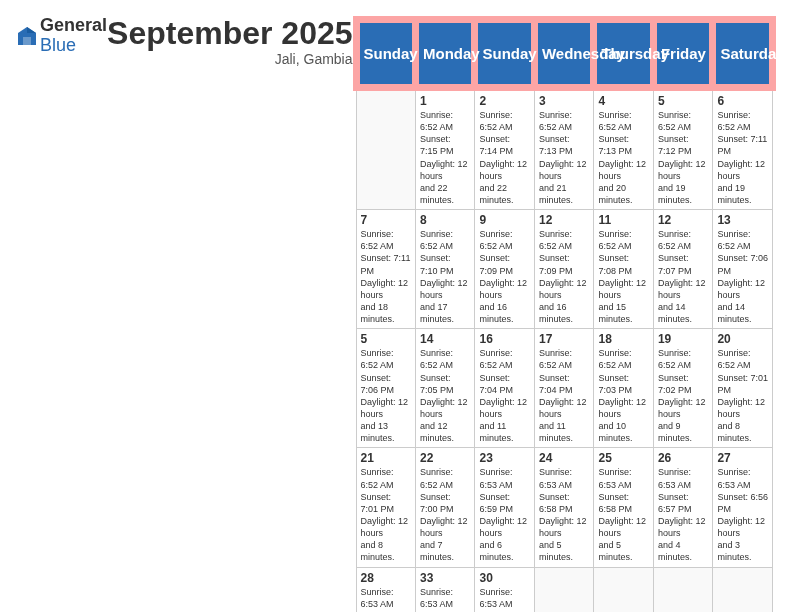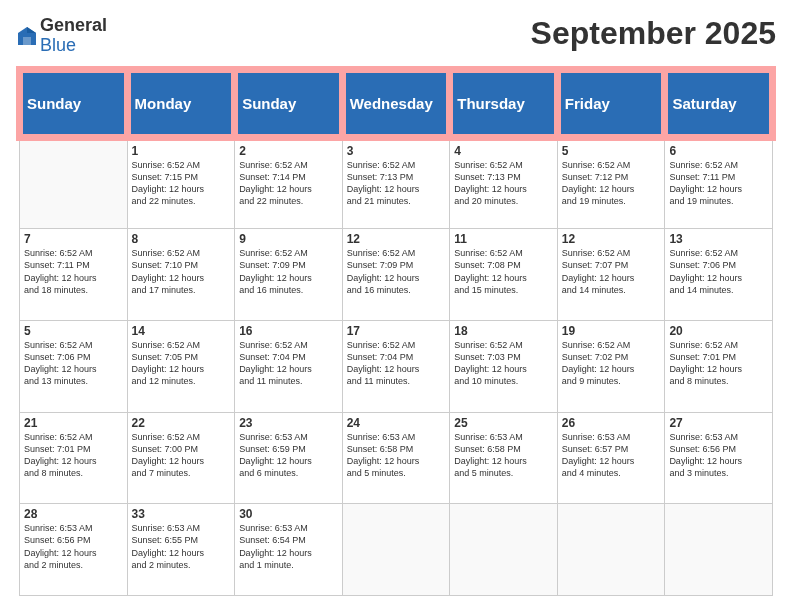--- a/index.html
+++ b/index.html
@@ -8,21 +8,21 @@
       height: 612px;
       font-family: Arial, sans-serif;
       background: #fff;
       overflow: hidden;
     }
     .page {
       width: 792px;
       height: 612px;
       padding: 16px;
       display: flex;
-      flex-direction: column;
+      flex-direction: row;
     }
     .header {
       display: flex;
       justify-content: space-between;
       align-items: flex-start;
       margin-bottom: 10px;
     }
     .logo {
       display: flex;
       align-items: center;
@@ -42,21 +42,20 @@
       font-weight: normal;
       color: #2a6db5;
     }
     .logo-icon {
       width: 22px;
       height: 22px;
       margin-right: 2px;
     }
     .title-block {
       text-align: right;
-      margin-left: 44px;
     }
     .month-title {
       font-size: 32px;
       font-weight: bold;
       color: #333;
       line-height: 1.1;
     }
     .location {
       font-size: 14px;
       color: #555;
@@ -112,20 +111,21 @@
         <polygon points="11,2 20,8 11,8" fill="#1a5ca0"></polygon>
         <rect x="7" y="12" width="8" height="8" fill="#fff" opacity="0.3"></rect>
       </svg>
       <div class="logo-text">
         <span class="logo-general">General</span>
         <span class="logo-blue">Blue</span>
       </div>
     </div>
     <div class="title-block">
       <div class="month-title">September 2025</div>
+      <div class="location">Jali, Gambia</div>
     </div>
   </div>
 
   <table class="calendar">
     <thead>
       <tr>
       <th>Sunday</th>
           <th>Monday</th>
           <th>Sunday</th>
           <th>Wednesday</th>

